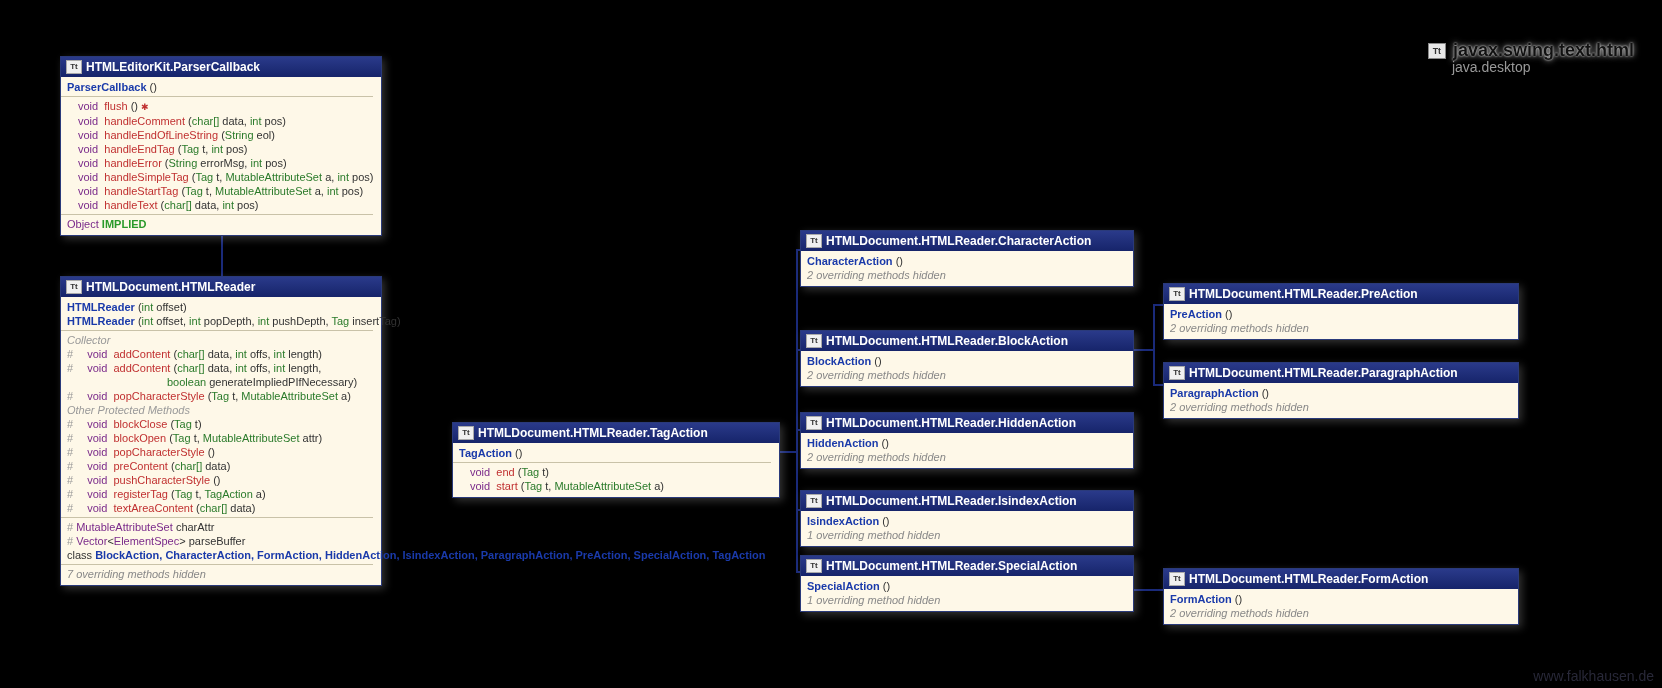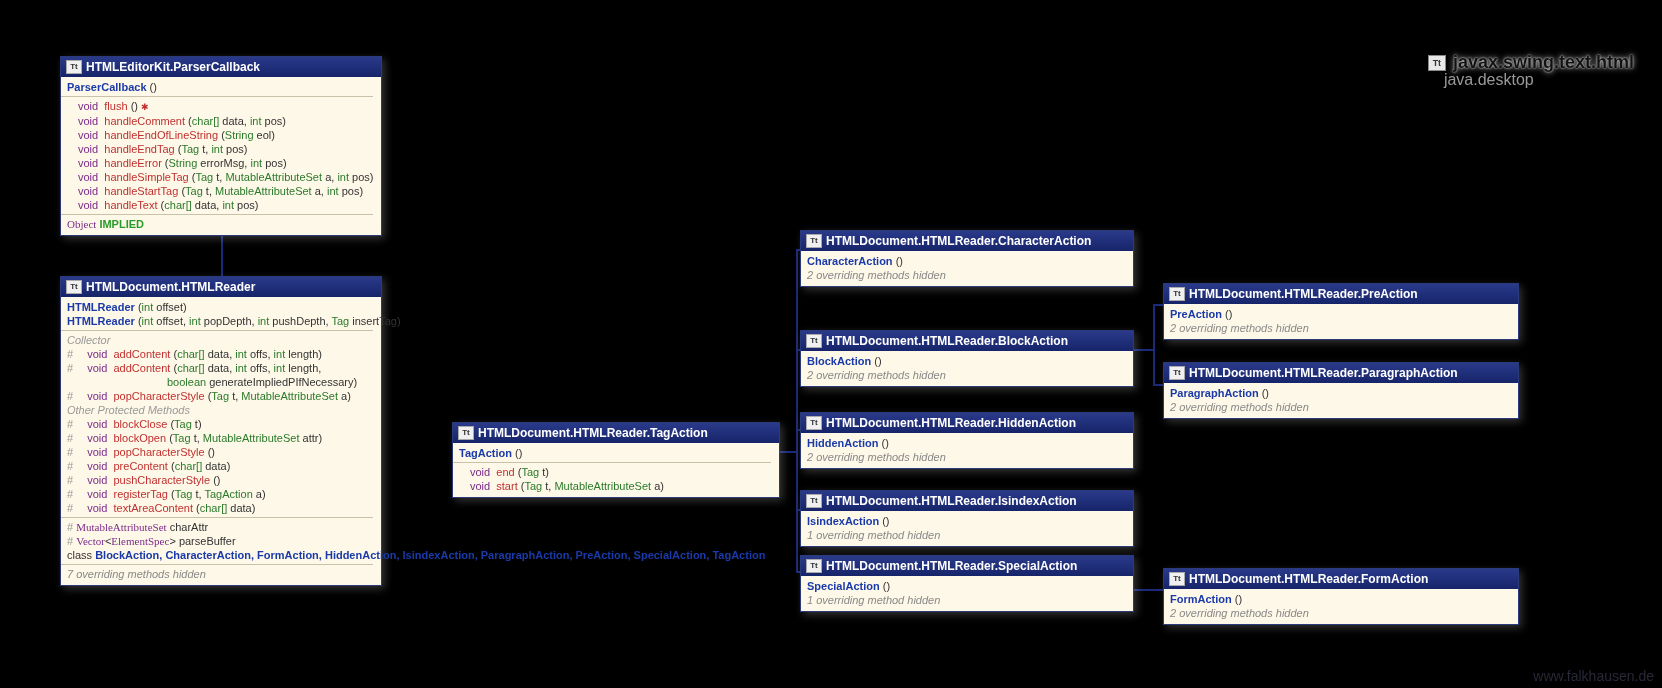--- a/index.html
+++ b/index.html
@@ -1,30 +1,30 @@
 <!DOCTYPE html>
 <html><head>
 <meta charset="utf-8">
 <style>
 * { box-sizing: border-box; margin: 0; padding: 0; }
 body { background: #000; font-family: Tahoma, Arial, sans-serif; font-size: 11px; position: relative; width: 1662px; height: 688px; overflow: hidden; }
 
-.pkg-title { position: absolute; right: 28px; top: 52px; }
+.pkg-title { position: absolute; right: 28px; top: 40px; }
 .pkg-icon { display: inline-block; width: 18px; height: 16px; background: #e8e8e8; border: 1px solid #888; vertical-align: middle; margin-right: 4px; font-size: 9px; font-weight: bold; color: #333; text-align: center; line-height: 14px; }
 .pkg-name { font-size: 18px; font-weight: bold; color: #111; text-shadow: 0 0 6px #ccc, 0 0 2px #fff; vertical-align: middle; }
-.pkg-module { color: #999; font-size: 16px; margin-left: 16px; margin-top: -2px; }
+.pkg-module { color: #999; font-size: 14px; margin-left: 24px; margin-top: -2px; }
 
 .box { position: absolute; background: #fff; border: 1px solid #2a3a7a; box-shadow: 3px 3px 8px rgba(200,200,200,0.25); }
 .box-header { background: #1a2a7a; background: linear-gradient(#2a3a8a, #16246a); color: #fff; padding: 3px 5px; font-weight: bold; font-size: 12px; display: flex; align-items: center; }
 .tt-icon { display: inline-block; width: 16px; height: 14px; background: #f0f0f0; border: 1px solid #aaa; color: #333; font-size: 8px; font-weight: bold; text-align: center; line-height: 12px; margin-right: 4px; }
 .box-body { background: #fef8e8; padding: 3px 14px 4px 6px; line-height: 14px; }
 .sep { border-top: 1px solid #c9c2a8; margin: 2px -6px; }
 .row { white-space: nowrap; }
 
-.kw-type { color: #7a2a8a; font-family: Liberation Serif, serif; }
+.kw-type { color: #7a2a8a; }
 .kw-void { color: #7a2a8a; margin-left: 11px; }
 .method { color: #c03030; }
 .param-type { color: #2a7a2a; }
 .plain { color: #333; }
 .static-field { color: #2a9a2a; font-weight: bold; }
 .proto { color: #1a3aaa; font-weight: bold; }
 .hash { color: #999; }
 .note { color: #888; font-style: italic; }
 .section-label { color: #999; font-style: italic; font-size: 11px; }
 .cls-link { color: #1a3aaa; font-weight: bold; }

